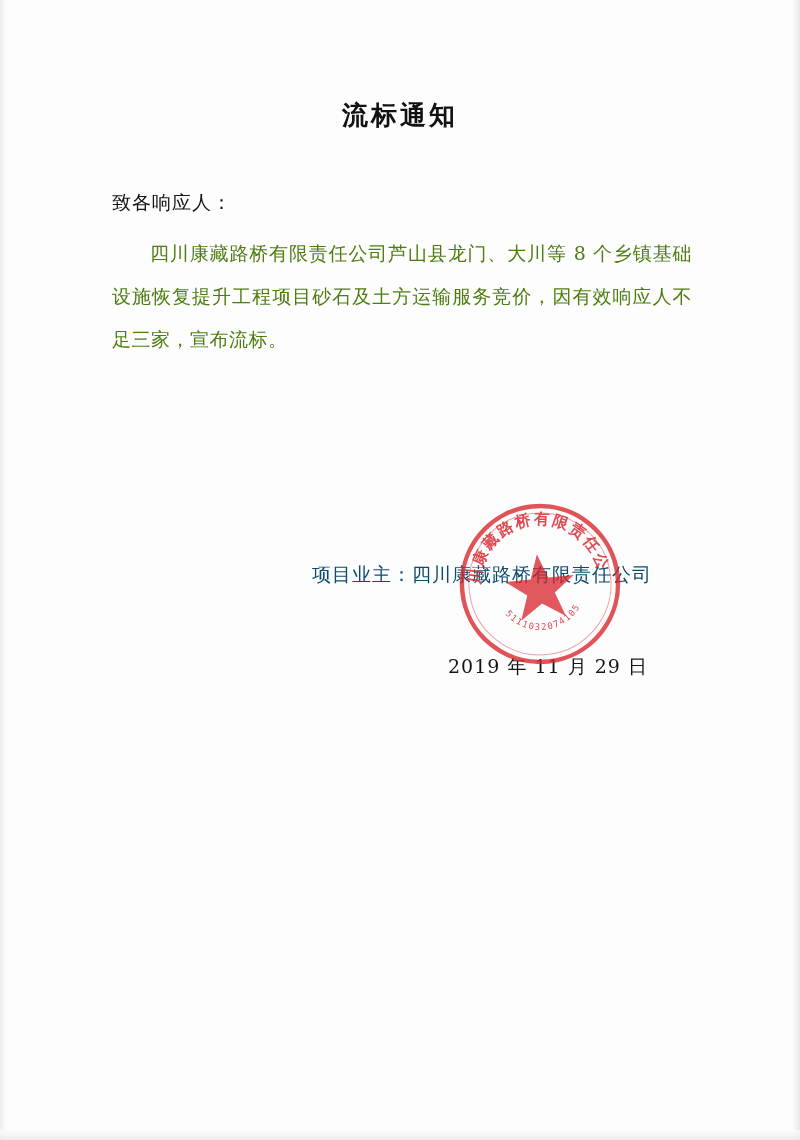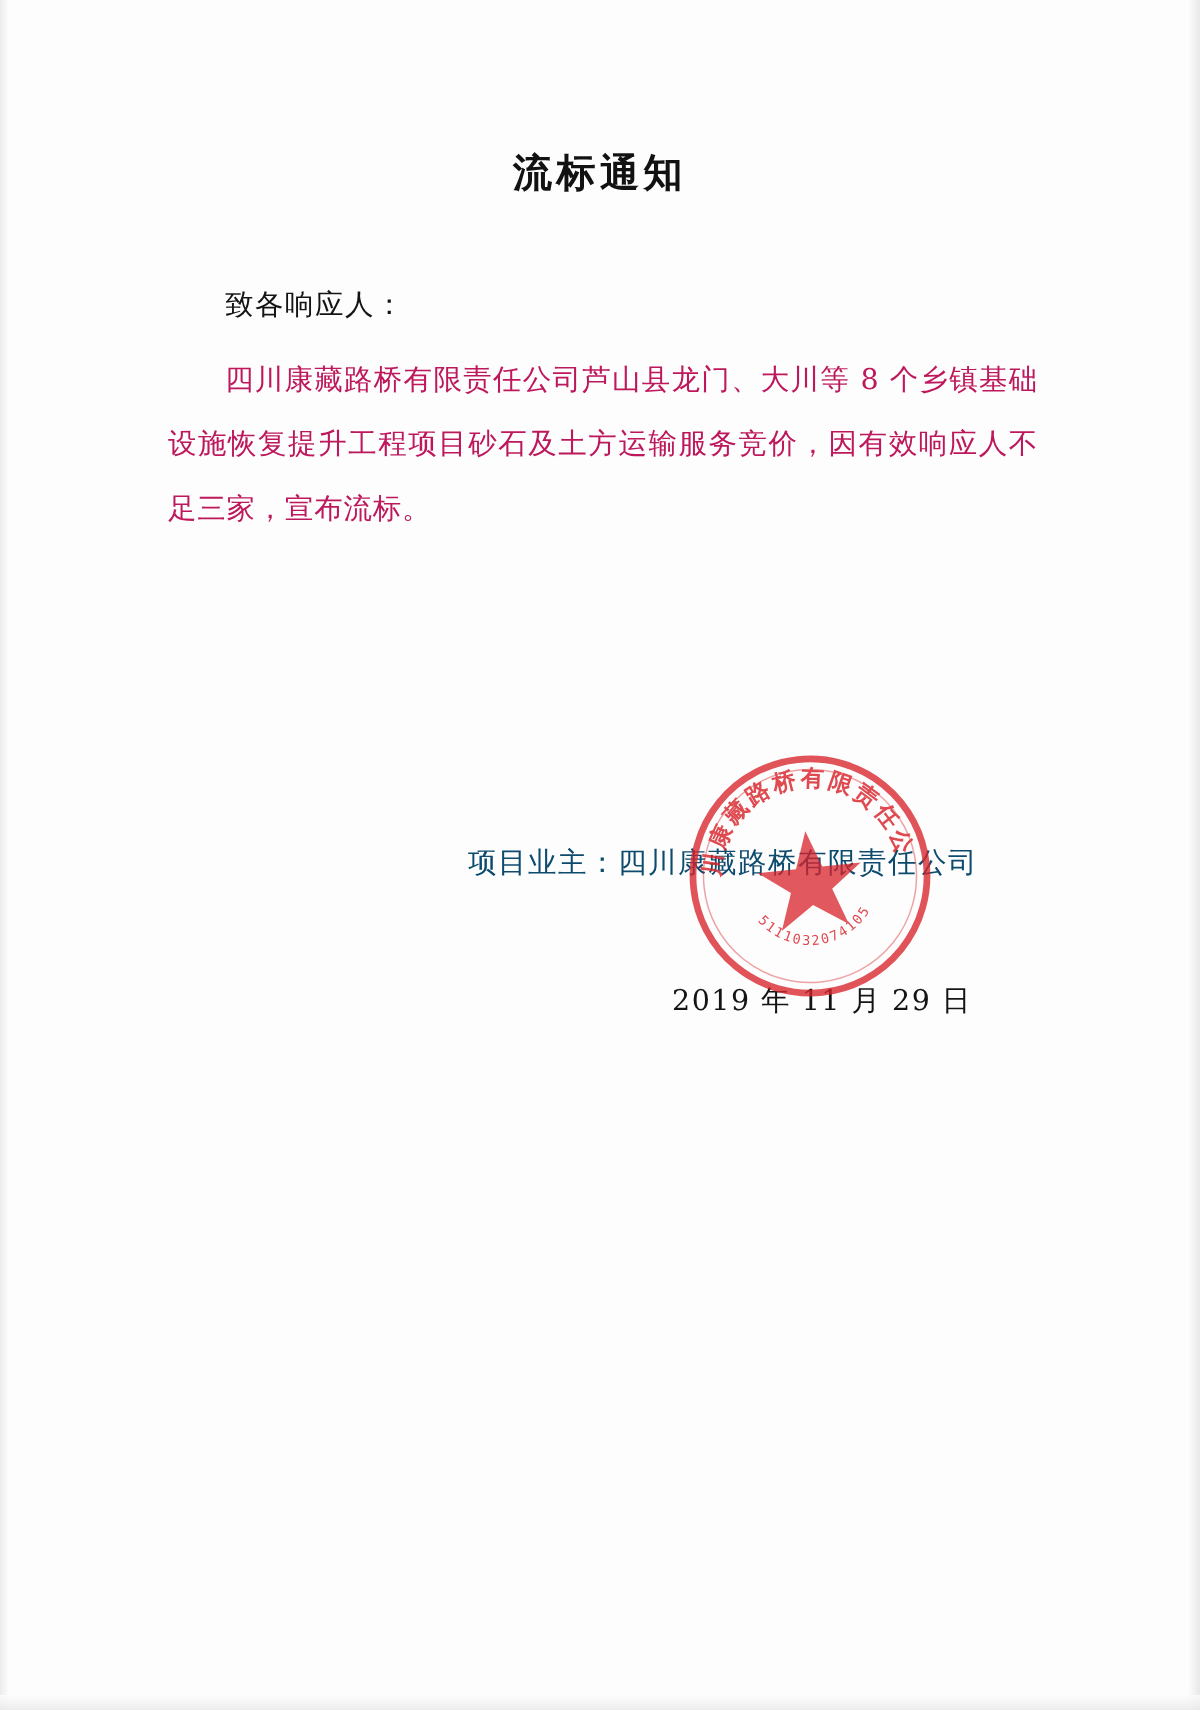--- a/index.html
+++ b/index.html
@@ -55,34 +55,33 @@
   }
 
   .salutation {
     position: absolute;
     top: 190px;
     left: 112px;
     font-family: "DejaVu Serif", serif;
     font-size: 19px;
     letter-spacing: 1px;
     color: #141414;
-    margin-left: 38px;
   }
 
   .body-text {
     position: absolute;
     top: 232px;
     left: 112px;
     width: 580px;
     font-family: "DejaVu Serif", serif;
     font-size: 19px;
     line-height: 43px;
     letter-spacing: 0.5px;
     text-indent: 38px;
-    color: #be185d;
+    color: #4d7c0f;
     text-align: justify;
   }
 
   .signer {
     position: absolute;
     top: 562px;
     left: 312px;
     font-family: "DejaVu Serif", serif;
     font-size: 19px;
     letter-spacing: 1px;

